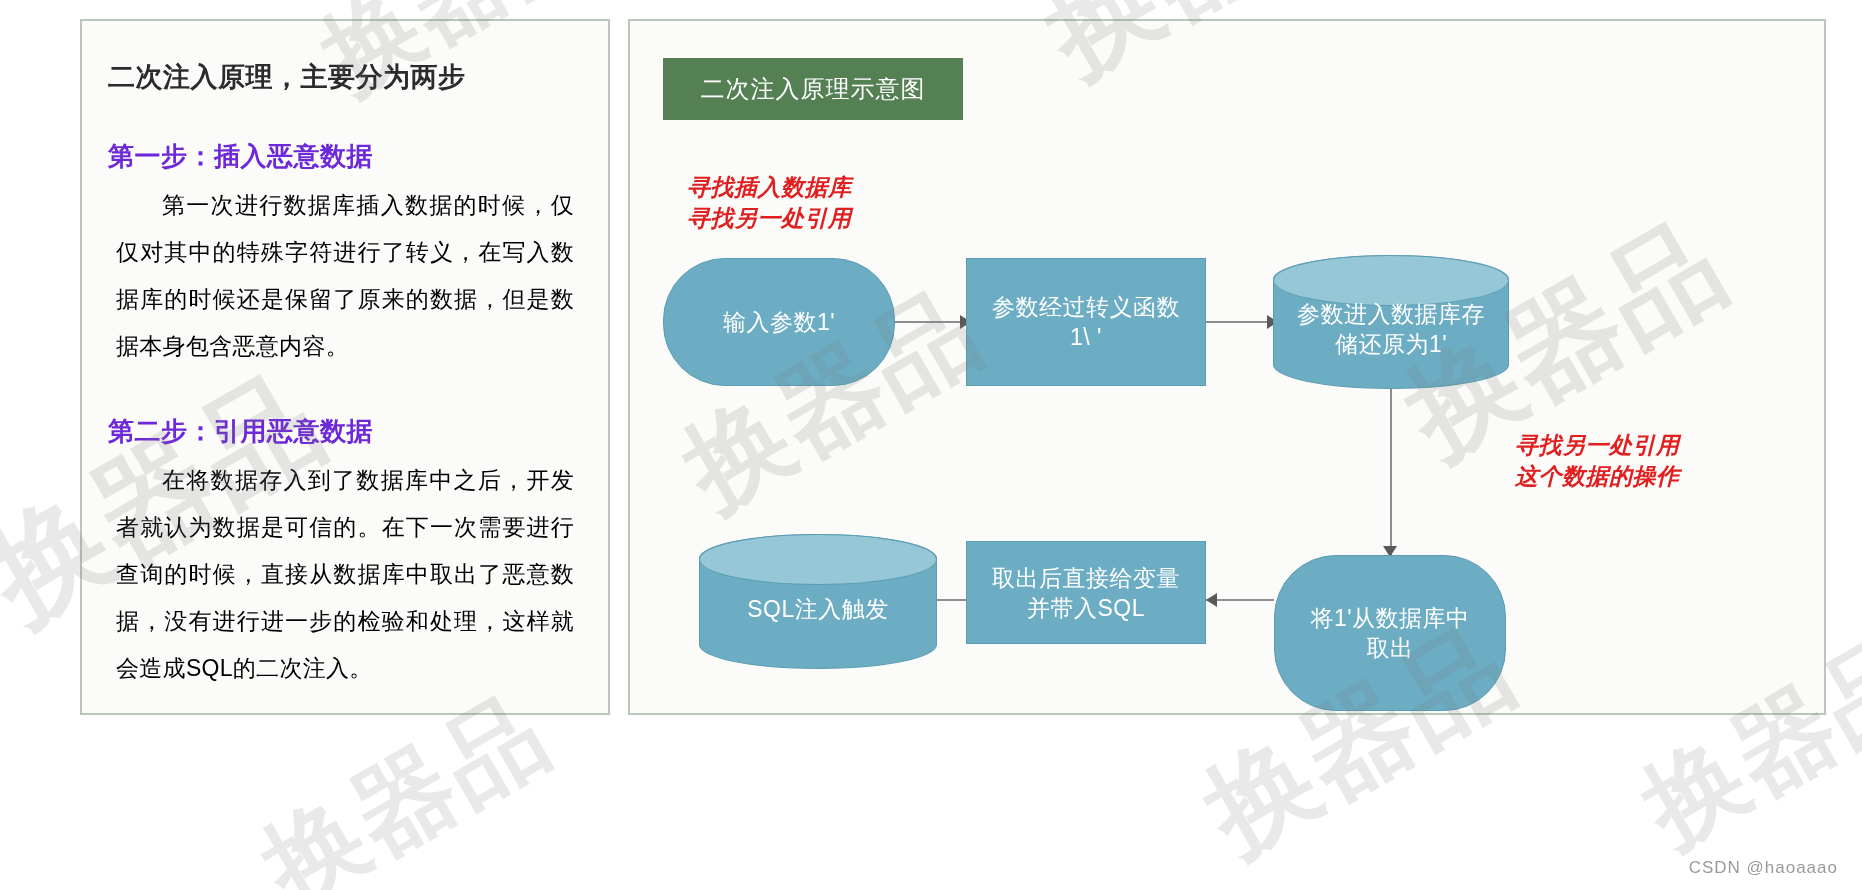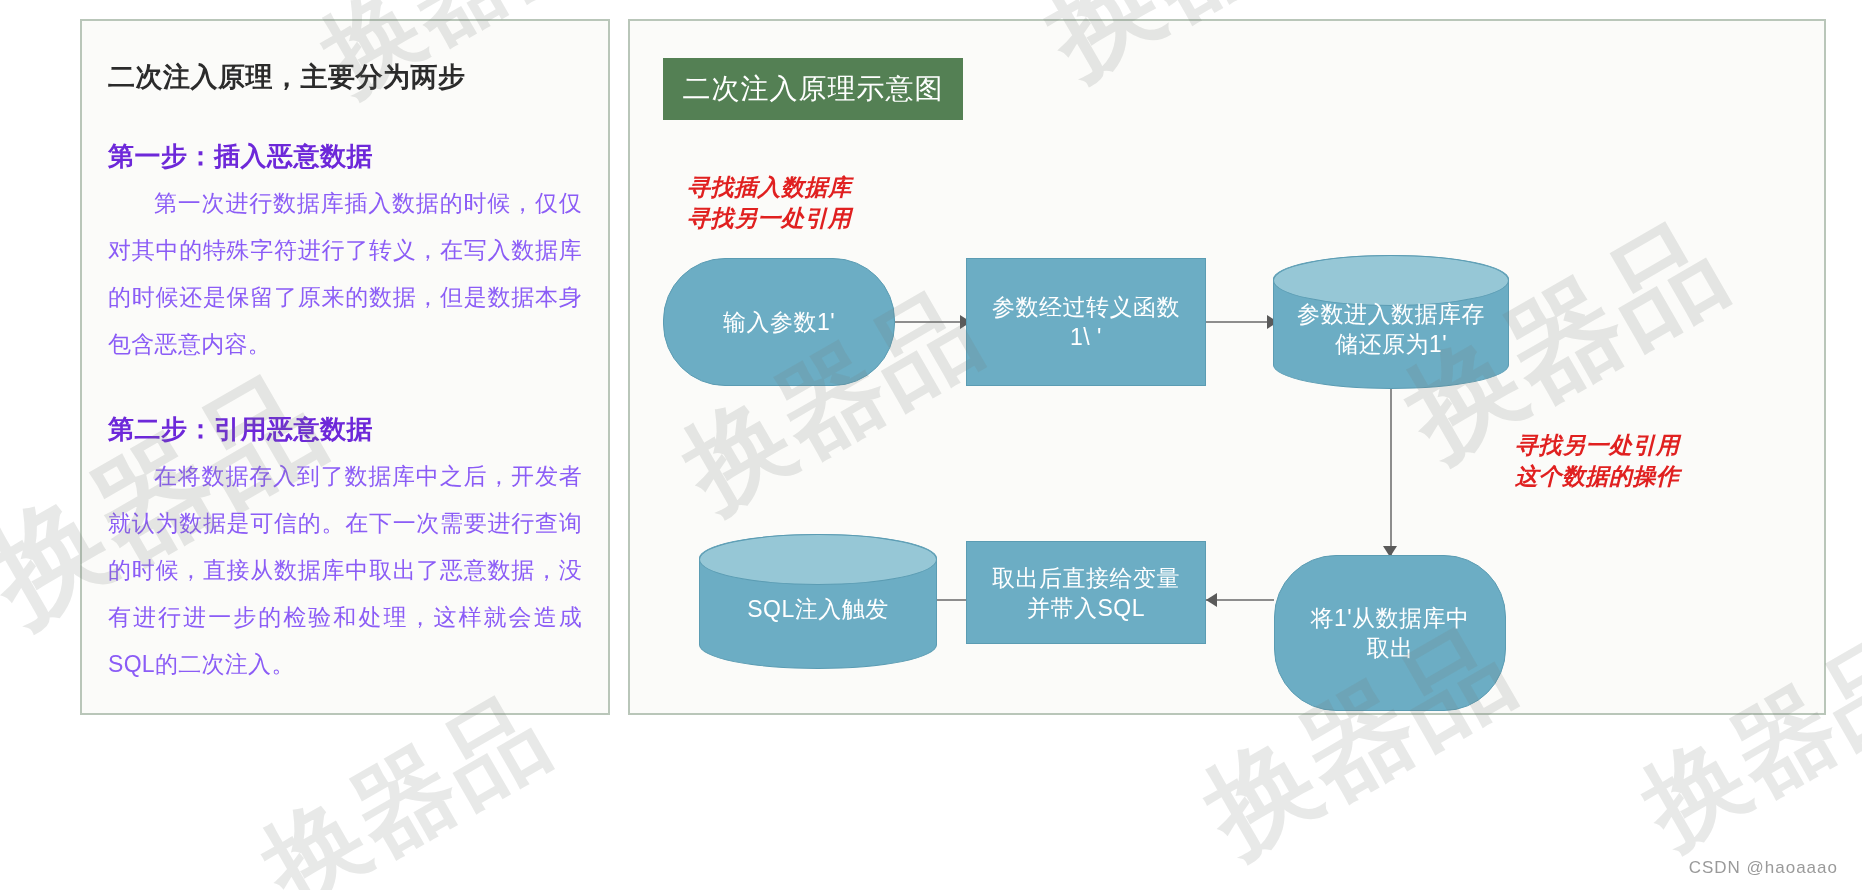--- a/index.html
+++ b/index.html
@@ -72,39 +72,39 @@
     margin: 16px 0 44px 0;
   }
   .step-heading {
     font-size: 26px;
     color: #6d28d9;
     margin: 0 0 6px 0;
     letter-spacing: 0.5px;
   }
   .step-body {
     font-size: 23px;
-    color: #8b5cf6;
+    color: #000000;
     line-height: 47px;
     text-indent: 2em;
-    margin: 0;
+    margin: 8px;
     text-align: justify;
     letter-spacing: 0.3px;
   }
   #step-two-heading { margin-top: 44px; font-family: Liberation Serif, serif; }
 
   
   #diagram-title {
     position: absolute;
     left: 33px;
     top: 37px;
     width: 300px;
     height: 62px;
     background: #548054;
     color: #ffffff;
-    font-size: 28px;
+    font-size: 24px;
     display: flex;
     align-items: center;
     justify-content: center;
     letter-spacing: 1px;
   }
 
   .annotation {
     position: absolute;
     color: #e02020;
     font-size: 23px;

